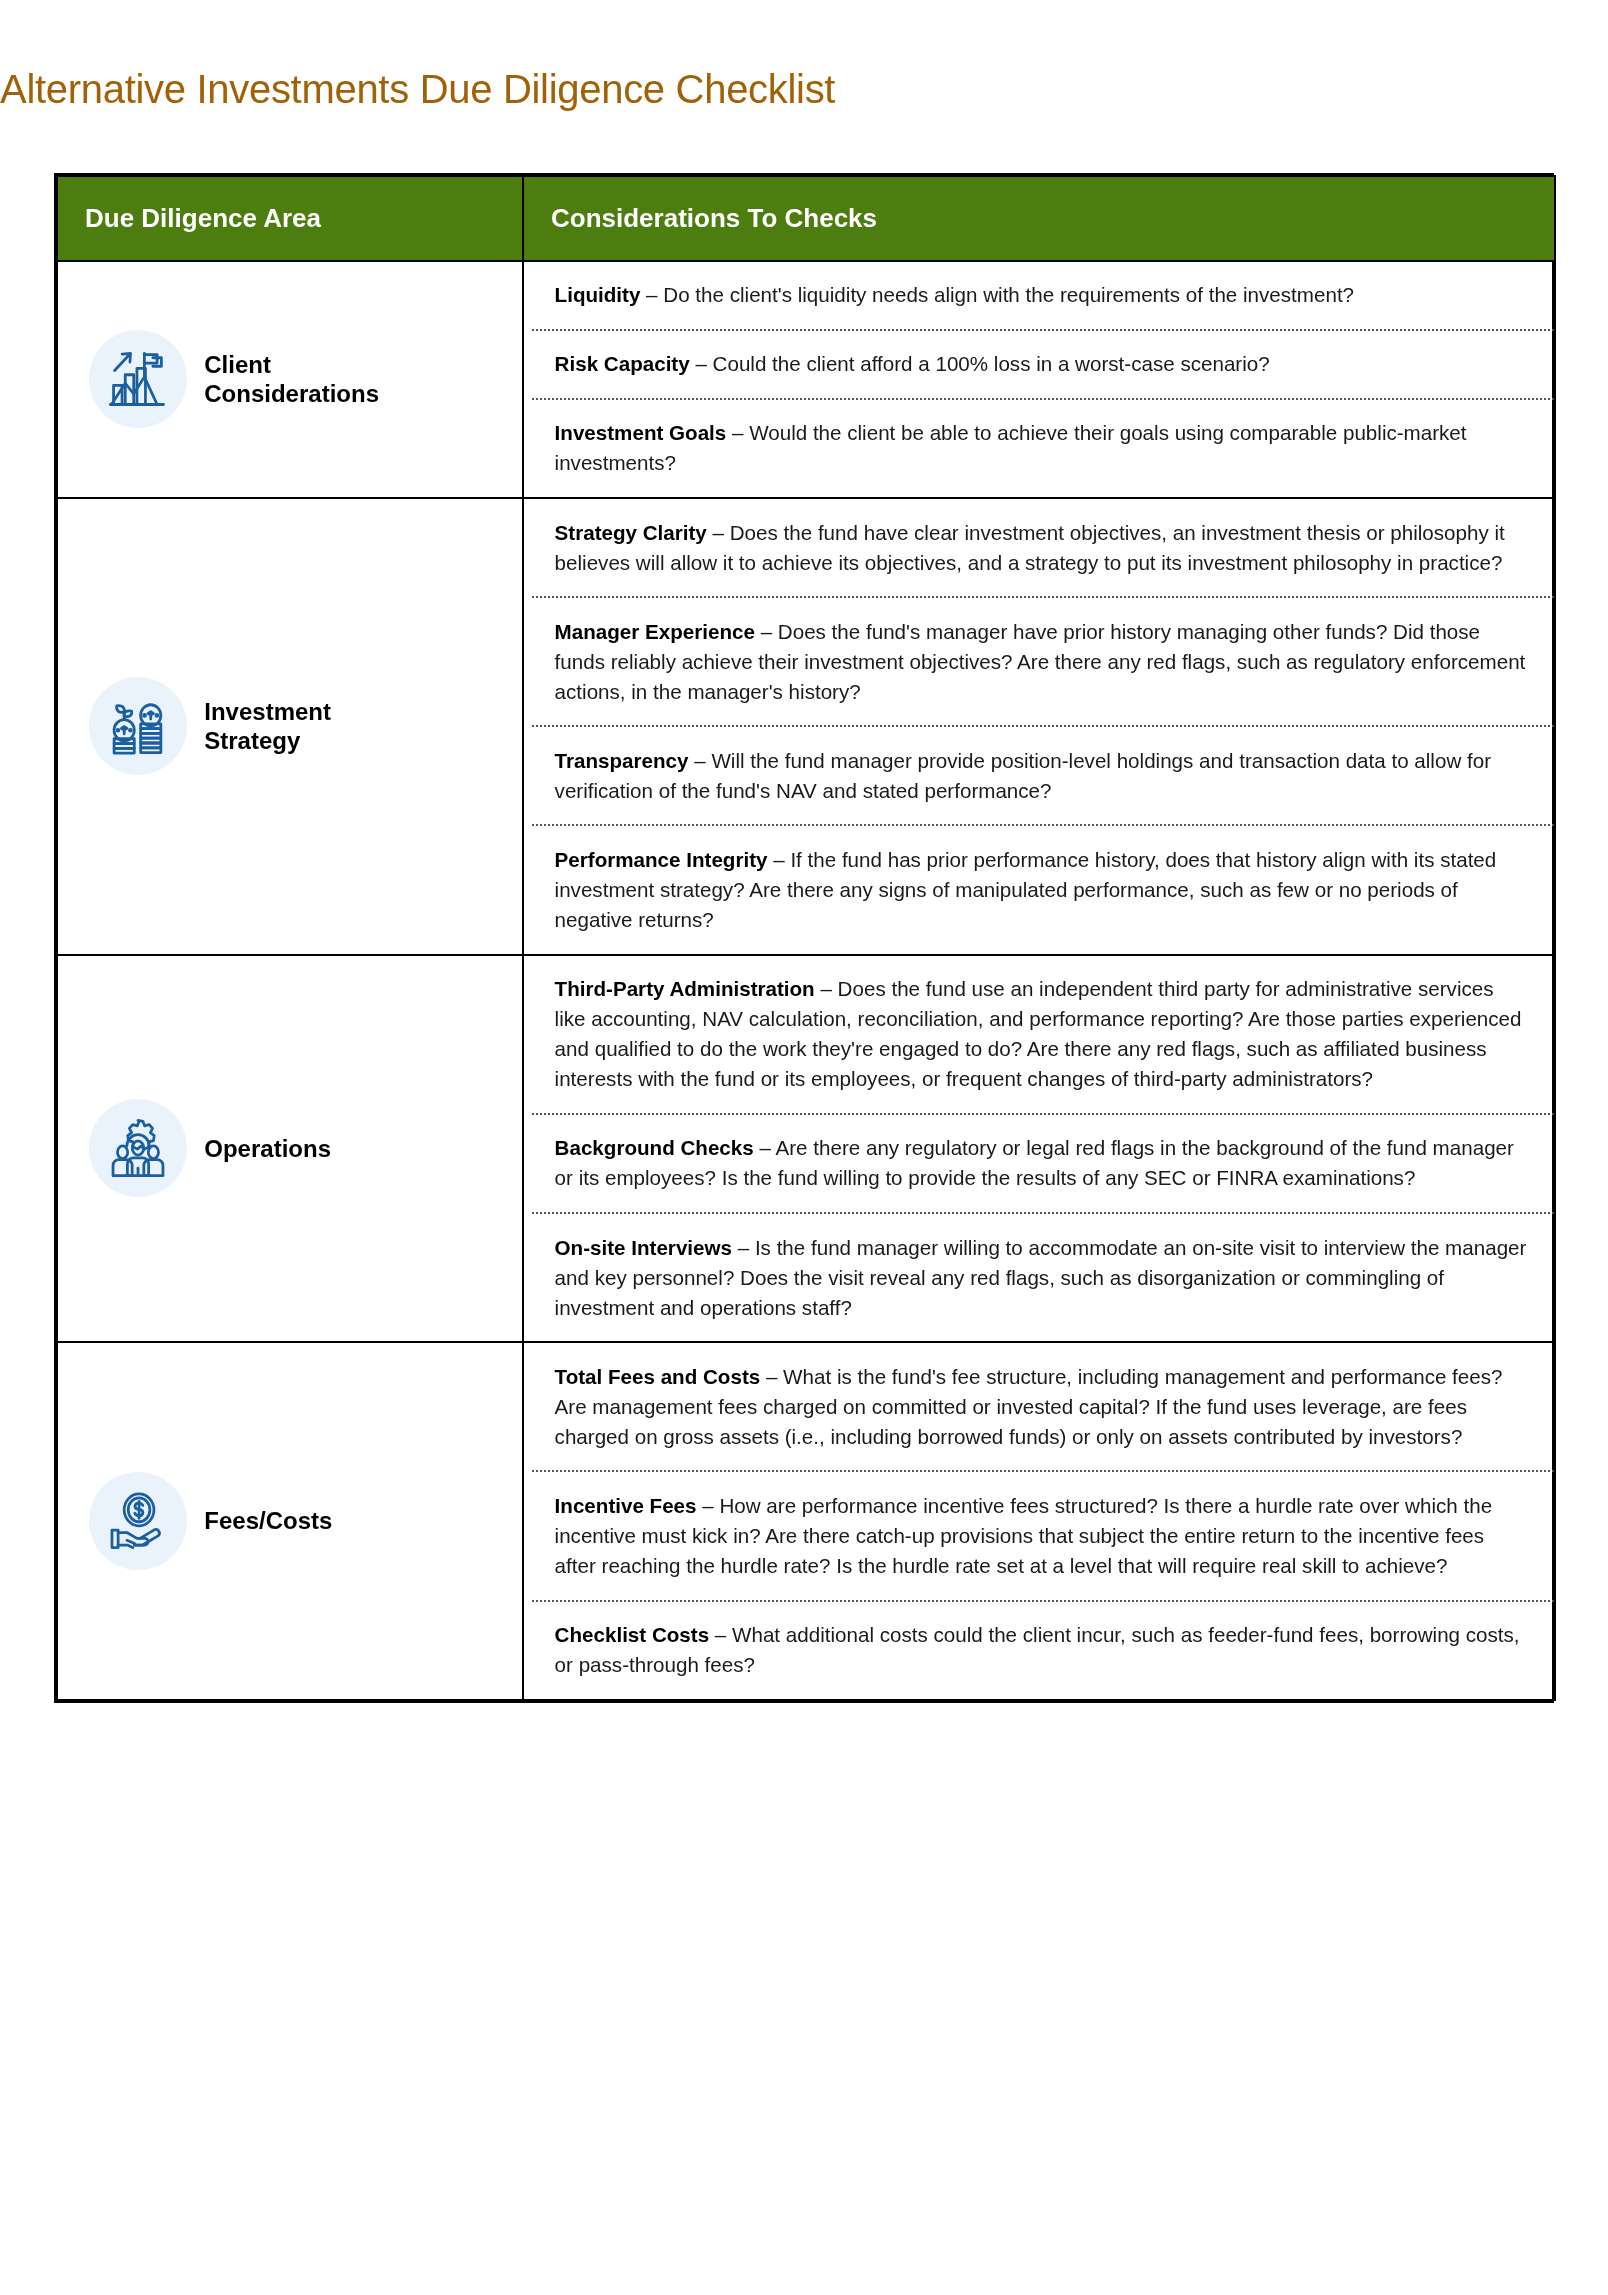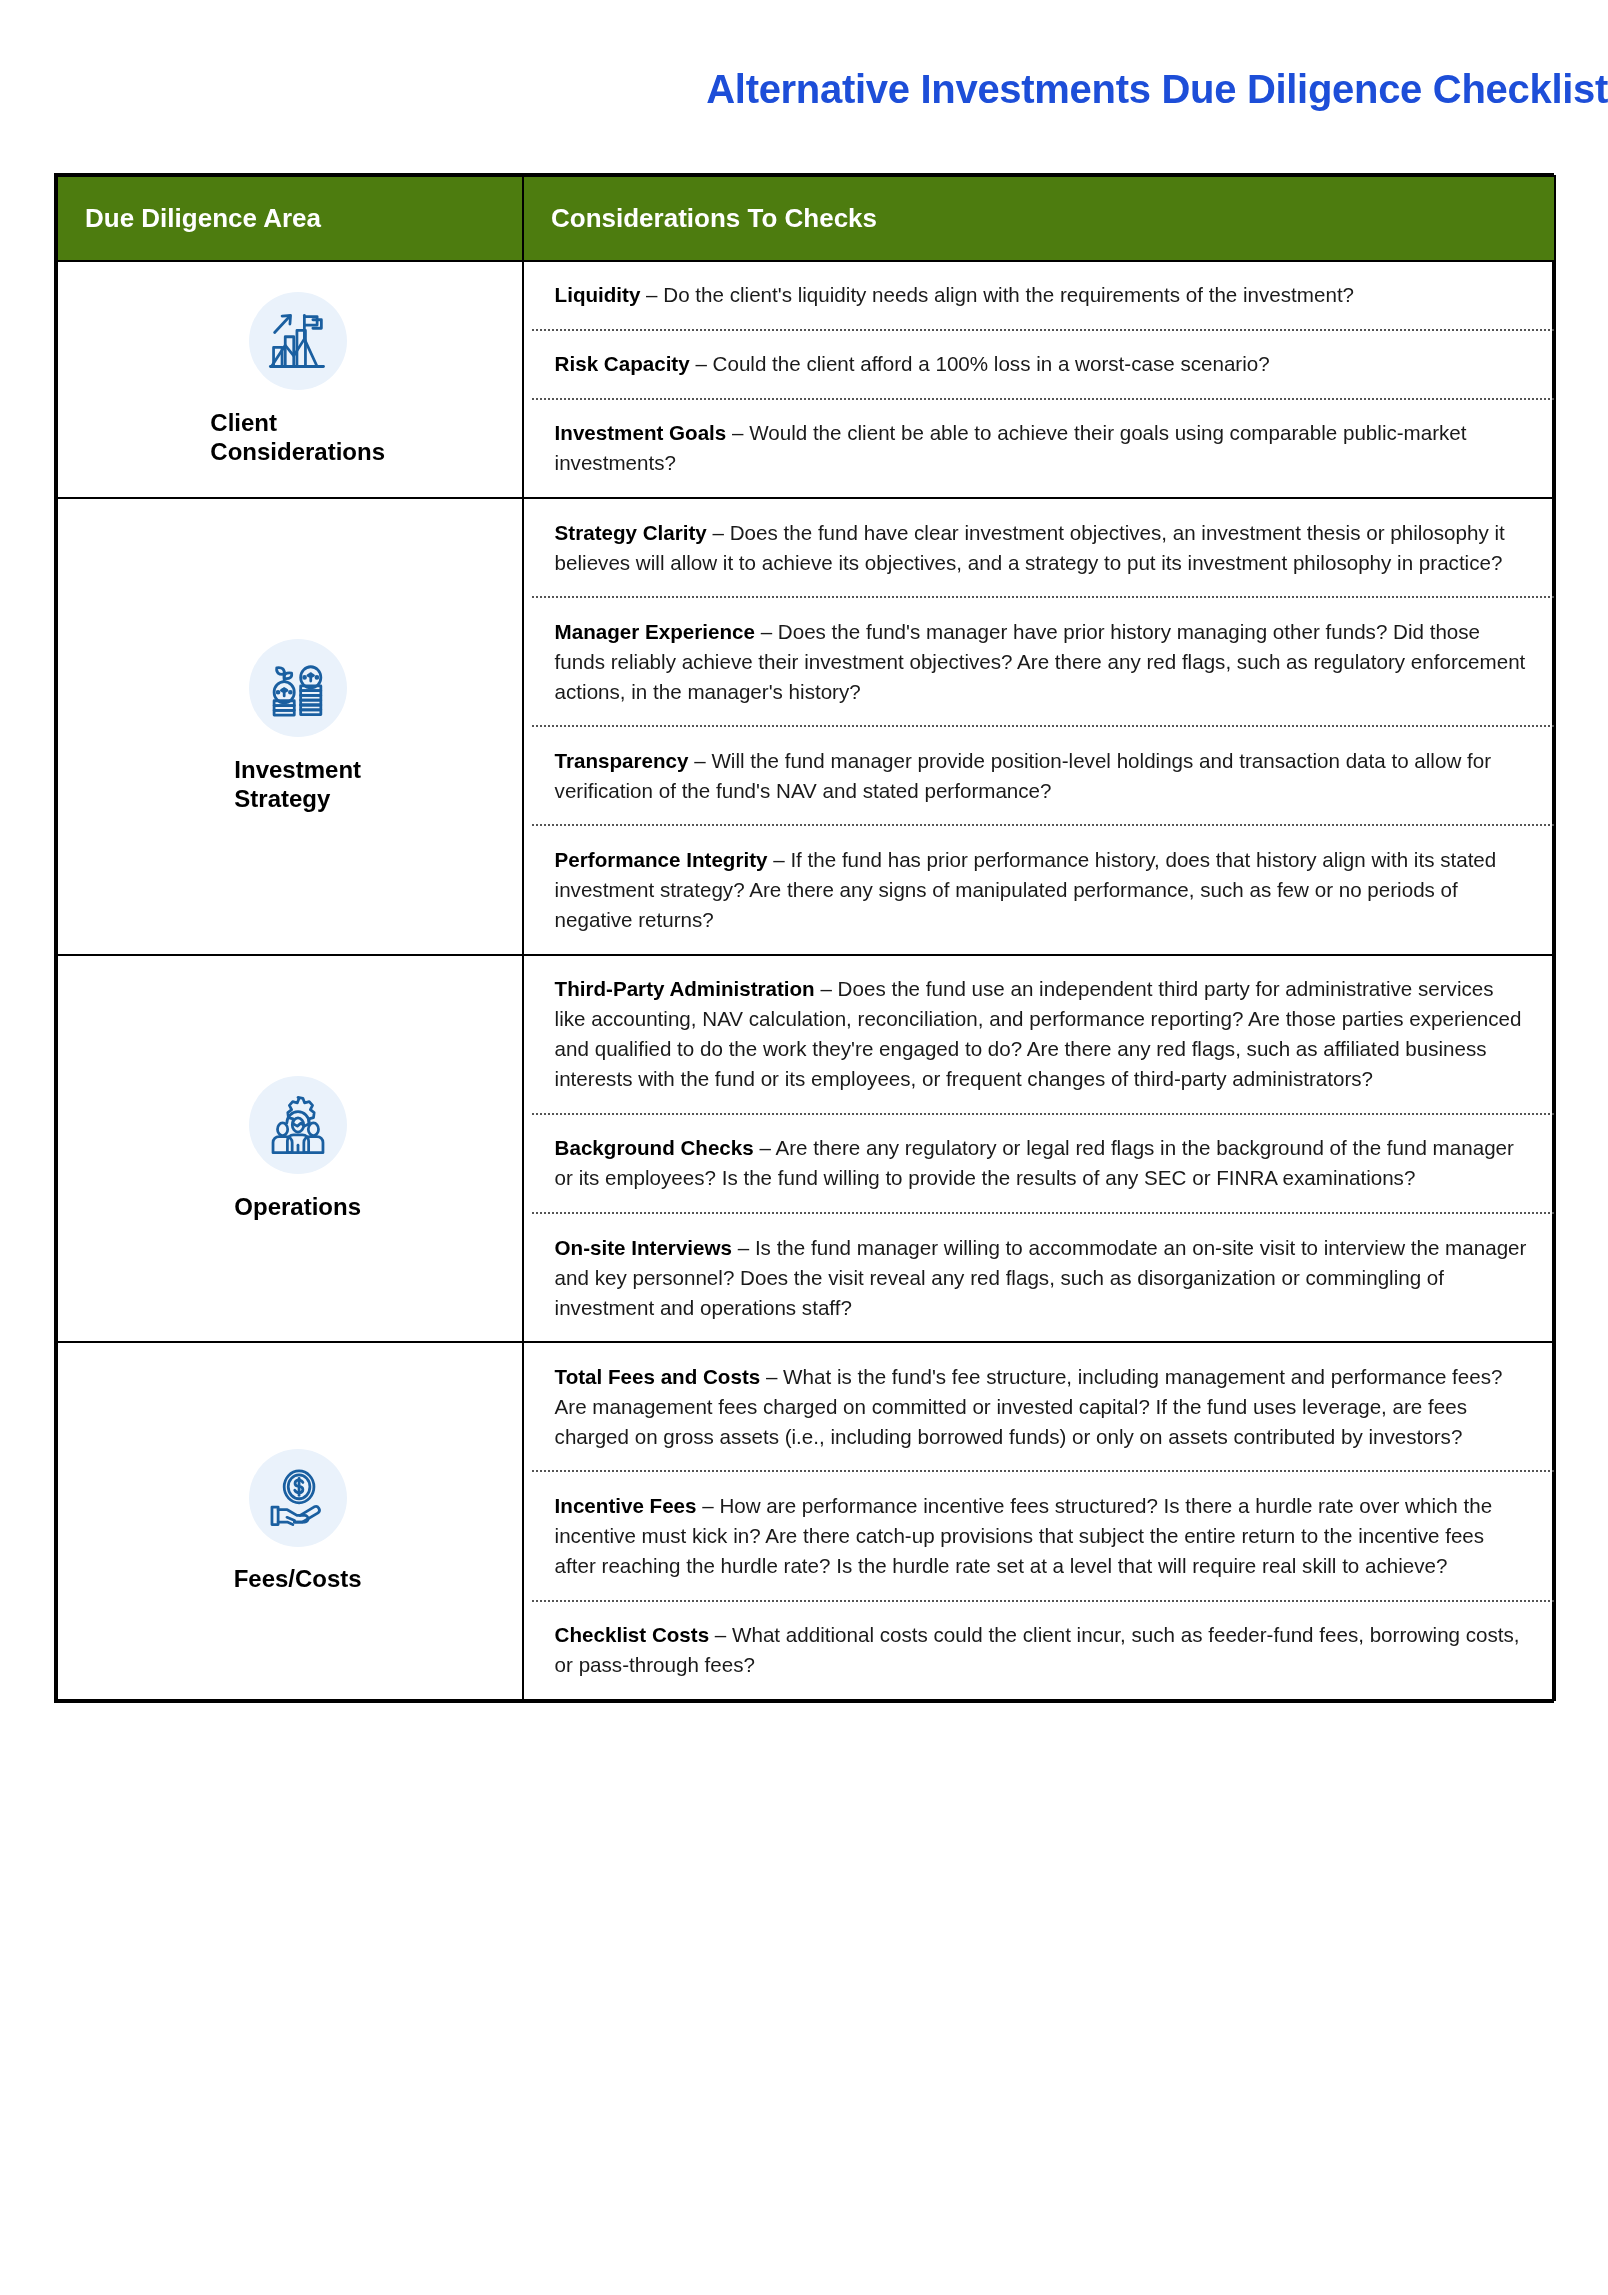--- a/index.html
+++ b/index.html
@@ -17,24 +17,24 @@
 
   .page {
     width: 1608px;
     min-height: 2295px;
     padding: 0;
     position: relative;
   }
 
   
   .title {
-    text-align: right;
+    text-align: left;
     font-size: 40px;
-    font-weight: bold;
-    color: #1d4ed8;
+    font-weight: normal;
+    color: #a16207;
     letter-spacing: -0.3px;
     padding-top: 40px;
     padding-bottom: 0;
     line-height: 1.1;
   }
 
   
   .table-wrap {
     margin: 62px 54px 0 54px;
     border: 2.6px solid #000000;
@@ -70,21 +70,20 @@
     padding: 0;
     vertical-align: top;
   }
 
   
   .area-inner {
     display: flex;
     align-items: center;
     gap: 17.5px;
     padding-left: 15.4px;
-    flex-direction: column;
   }
   .icon-badge {
     width: 98px;
     height: 98px;
     border-radius: 50%;
     background: #EAF2FB;
     flex: 0 0 98px;
     display: flex;
     align-items: center;
     justify-content: center;

